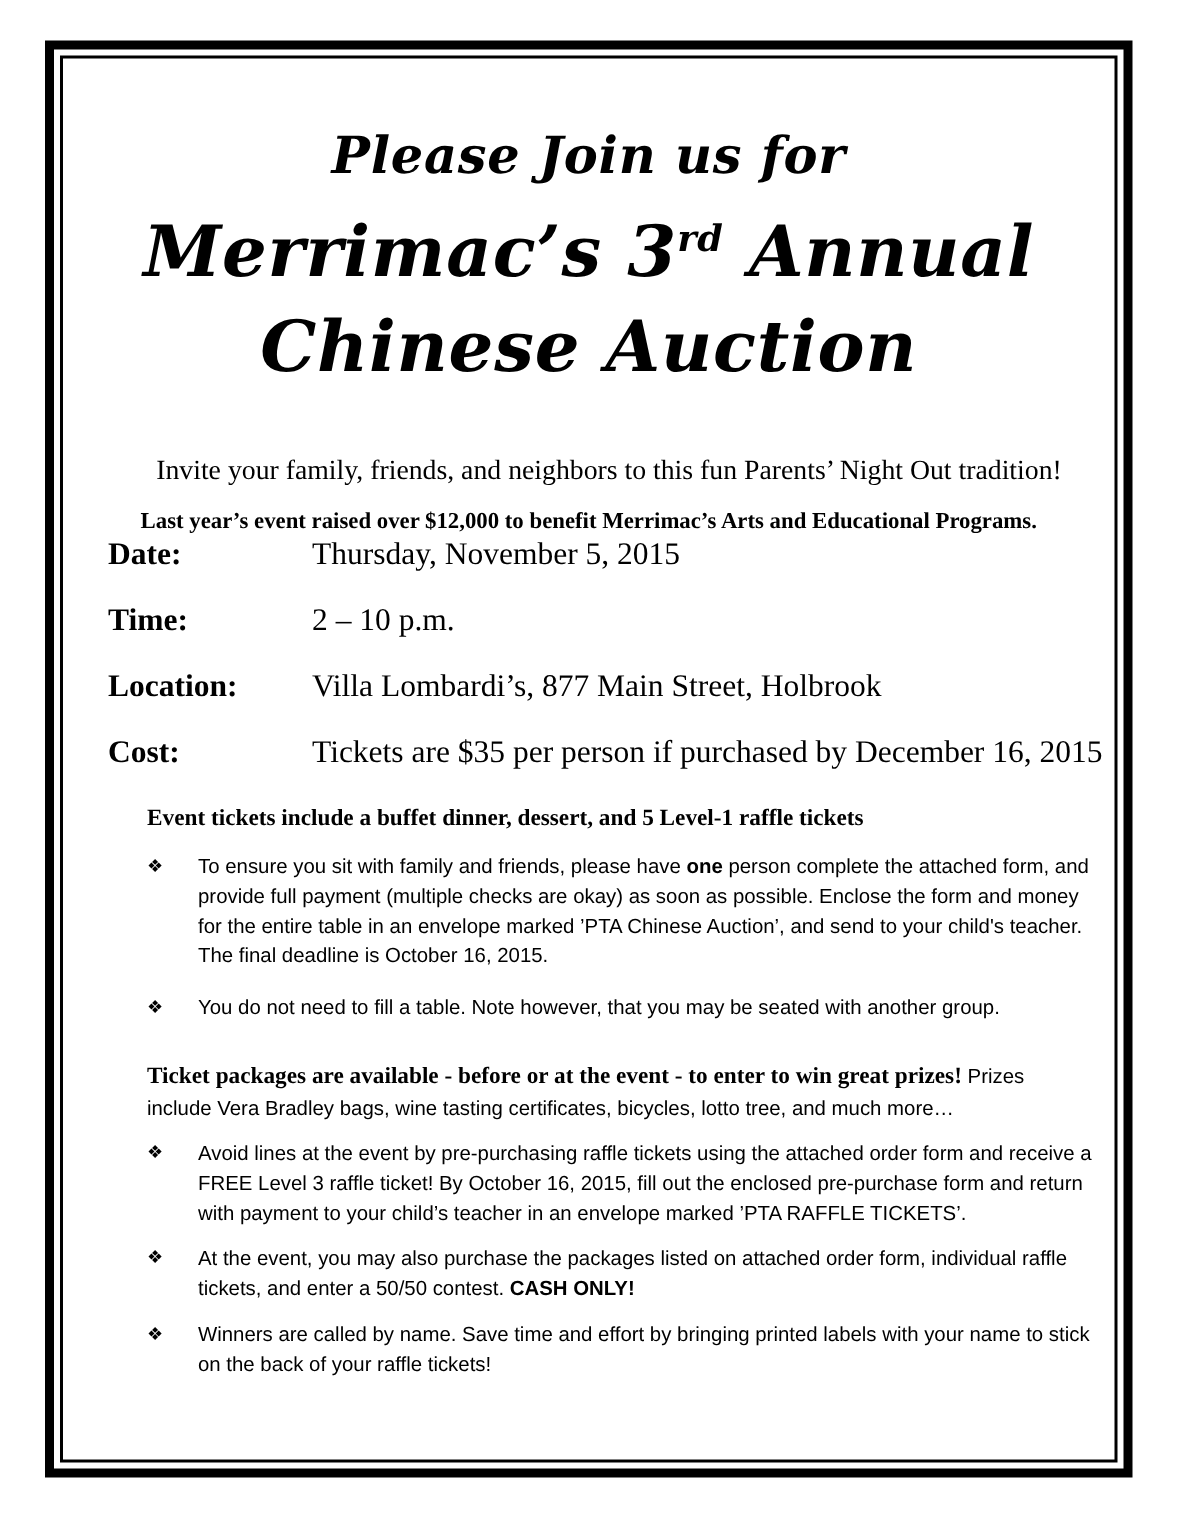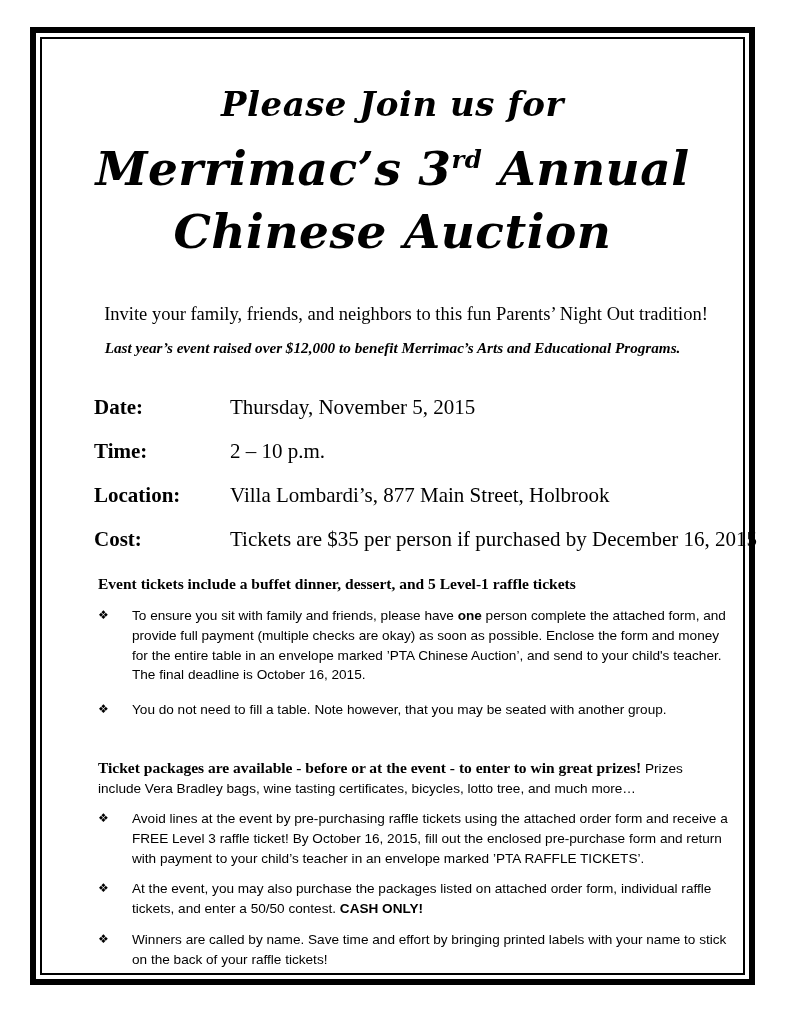--- a/index.html
+++ b/index.html
@@ -87,28 +87,26 @@
     margin-top: 48px;
     font-size: 18.5px;
     line-height: 1.2;
     padding-left: 27px;
   }
   .intro-sub {
     text-align: center;
     margin-top: 14px;
     font-size: 15.2px;
     font-weight: 700;
-    font-style: italic;
     line-height: 1.2;
   }
 
   
   .details {
-    margin-top: 38px;
-    padding-left: 52px;
+    padding-left: 30px;
   }
   .detail-row {
     display: flex;
     align-items: baseline;
     margin-bottom: 19px;
   }
   .detail-label {
     flex: 0 0 136px;
     font-size: 21px;
     font-weight: 700;
@@ -162,21 +160,21 @@
     left: 0;
     top: 0;
     font-family: "DejaVu Sans", sans-serif;
     font-size: 12px;
     line-height: 1.6;
   }
   b.strong {
     font-weight: 700;
   }
   .block-gap-1 { margin-top: 22px; }
-  .block-gap-2 { margin-top: 38px; }
+  .block-gap-2 { margin-top: 26px; }
 </style>
 </head>
 <body>
 
 <div class="page">
 
   <div class="frame-outer"></div>
   <div class="frame-inner"></div>
 
   <div class="content">

